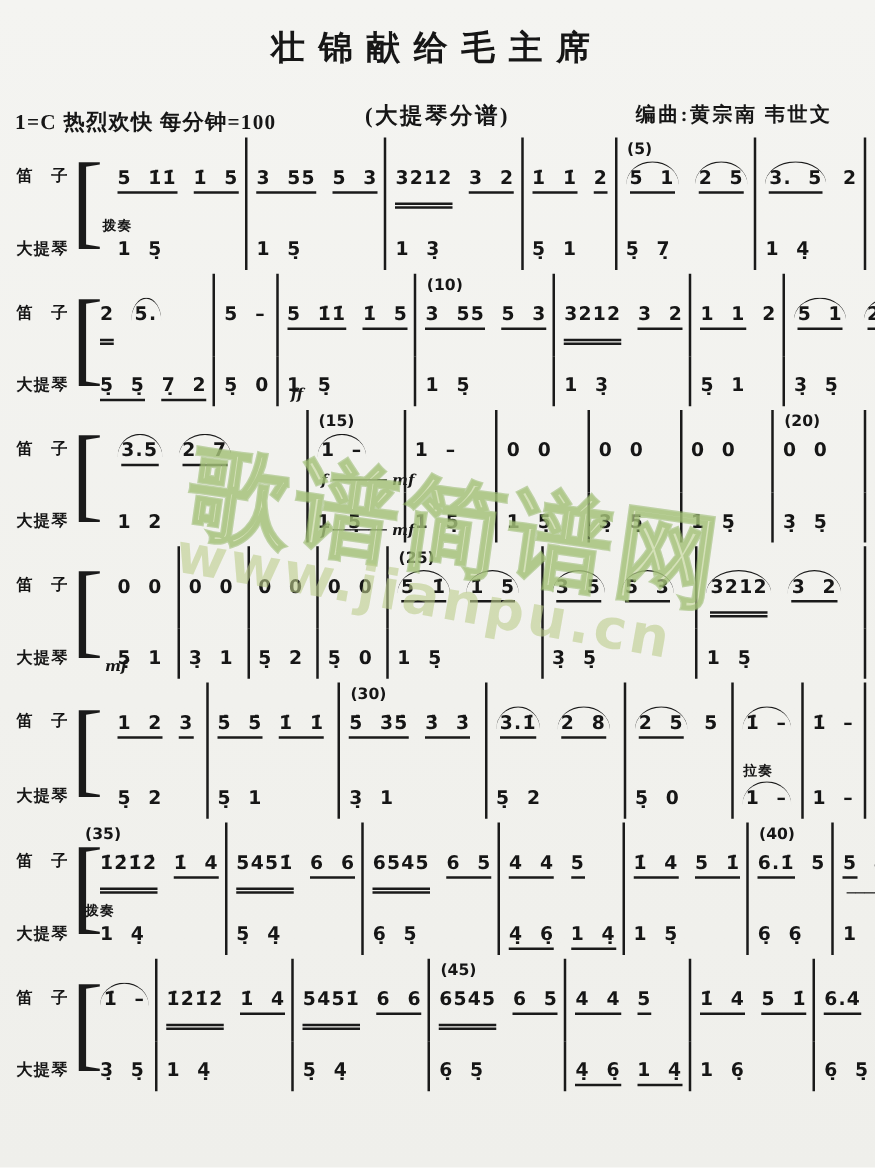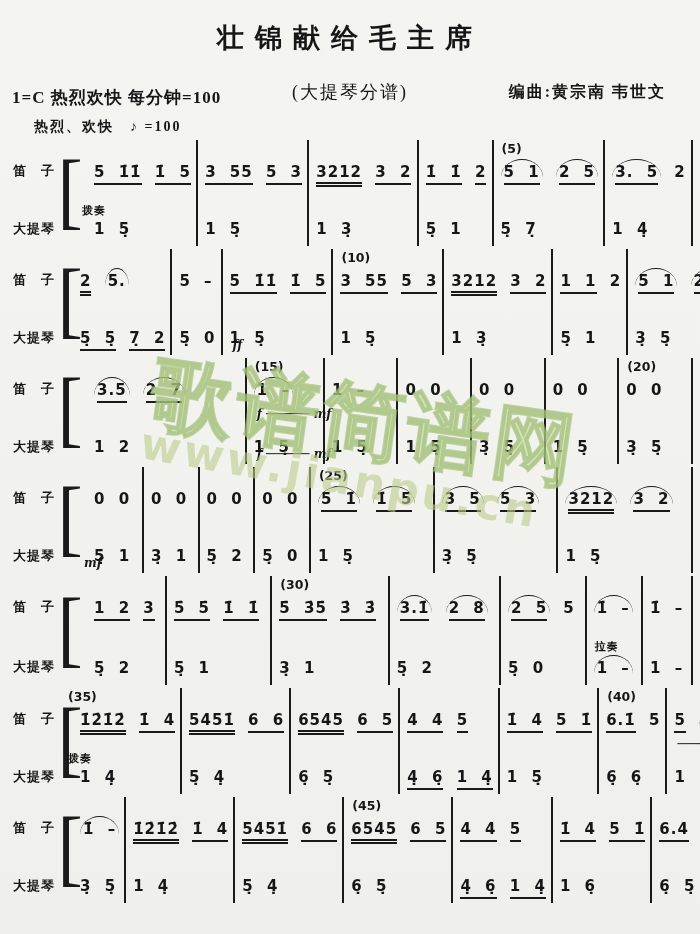--- a/index.html
+++ b/index.html
@@ -13,21 +13,21 @@
   }
   
   .title{
     margin:0;padding-top:20px;
     text-align:center;
     font:bold 27px "Liberation Serif",serif;
     letter-spacing:11px;
   }
   .meta{position:relative;height:28px;margin-top:24px;}
   .key-line{position:absolute;left:12px;top:6px;font-weight:bold;font-size:17px;letter-spacing:1px;}
-  .part-label{position:absolute;left:0;right:0;top:0;text-align:center;font-weight:normal;font-size:18px;letter-spacing:2px;}
+  .part-label{position:absolute;left:0;right:0;top:0;text-align:center;font-weight:bold;font-size:18px;letter-spacing:2px;}
   .composer{position:absolute;right:34px;top:2px;font-weight:bold;font-size:16px;letter-spacing:2px;}
   .tempo{margin:10px 0 4px 34px;font-weight:bold;font-size:14px;letter-spacing:2px;}
   
   .systems{margin-top:2px;}
   .system{position:relative;margin:0 8px 3px 6px;}
   .brace{
     position:absolute;left:50px;top:50%;
     transform:translateY(-52%) scaleX(.9);
     font:400 84px "Liberation Serif",serif;color:#1a1a1a;
     line-height:1;
@@ -45,21 +45,21 @@
     border-right:none;width:56px;max-width:56px;
     vertical-align:middle;padding:0 0 0 3px;
     font:bold 13px "Liberation Serif",serif;letter-spacing:1px;
   }
   .cell.label + .cell{padding-left:20px;}
   .notes{
     font:bold 15px "DejaVu Sans",sans-serif;
     letter-spacing:1px;word-spacing:7px;line-height:20px;
   }
   .u{border-bottom:2px solid #1a1a1a;padding-bottom:2px;}
-  .u2{border-bottom:5px double #1a1a1a;padding-bottom:1px;}
+  .u2{border-bottom:5px double #1a1a1a;padding-bottom:11px;}
   .slur{
     display:inline-block;
     border-top:1.8px solid #1a1a1a;
     border-radius:100% 100% 0 0 / 160% 160% 0 0;
     padding:2px 3px 0;
   }
   .marker{
     position:absolute;top:1px;left:8px;
     font:bold 12.5px "DejaVu Sans",sans-serif;letter-spacing:0;
   }
@@ -95,21 +95,20 @@
 
 <div class="page">
   <h1 class="title">壮锦献给毛主席</h1>
 
   <div class="meta">
     <span class="key-line">1=C  热烈欢快 每分钟=100</span>
     <span class="part-label">(大提琴分谱)</span>
     <span class="composer">编曲:黄宗南  韦世文</span>
   </div>
 
-  <div class="tempo">热烈、欢快　♪ =100</div>
 
   <div class="systems">
       <div class="system">
         <span class="brace">[</span>
         <div class="grid">
           <div class="row flute">
             <div class="cell label">笛　子</div>
             <div class="cell measure">
               <div class="notes"><span class="u">5 1̇1̇</span> <span class="u">1̇ 5</span></div>
             </div>

